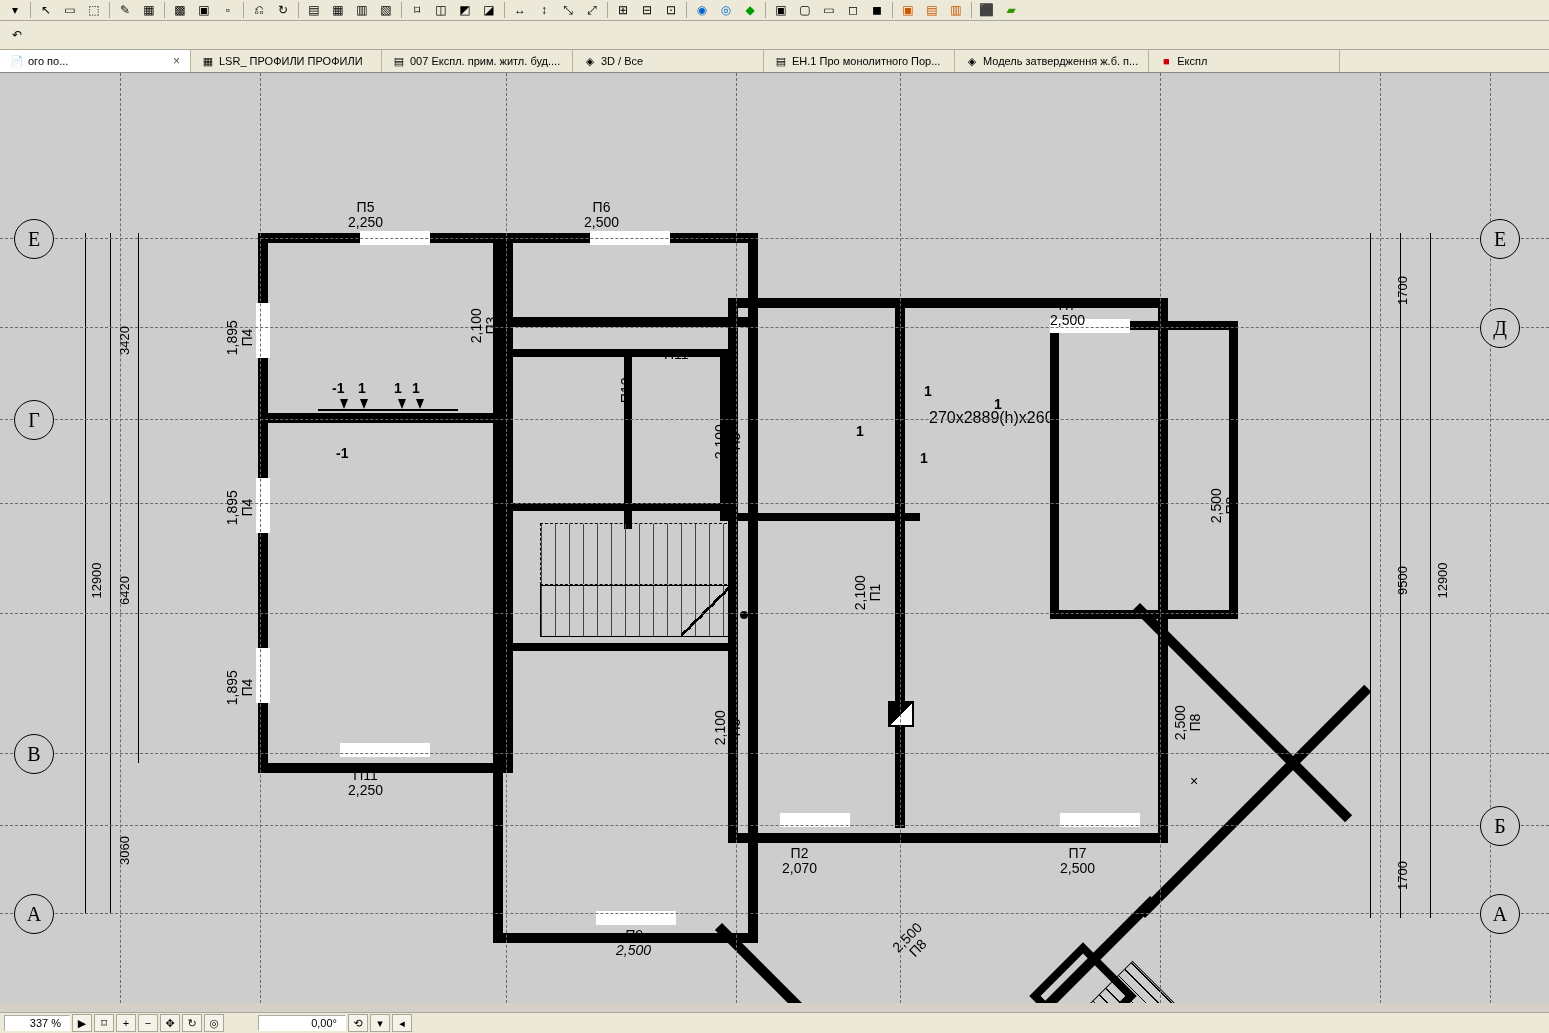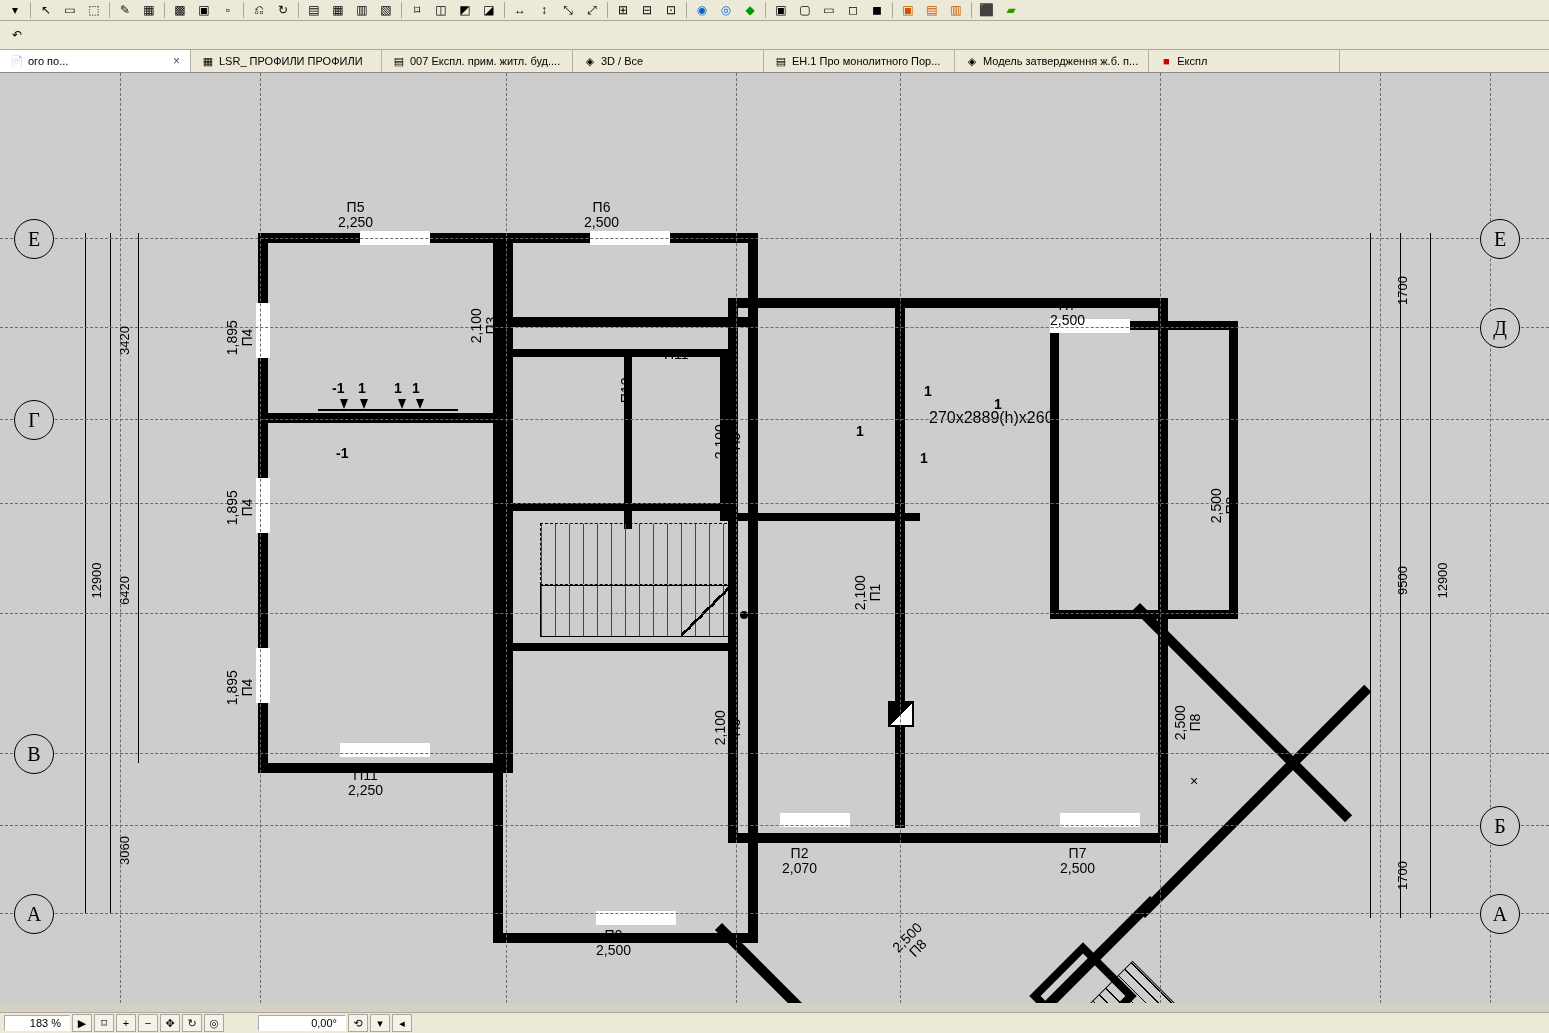--- a/index.html
+++ b/index.html
@@ -317,25 +317,25 @@
     <div class="axismark" style="left: 1480px; top: 733px;">Б</div>
     <div class="axismark" style="left: 1480px; top: 821px;">А</div>
     <div class="dim dimv" style="left: 110px; top: 260px;">3420</div>
     <div class="dim dimv" style="left: 110px; top: 510px;">6420</div>
     <div class="dim dimv" style="left: 110px; top: 770px;">3060</div>
     <div class="dim dimv" style="left: 78px; top: 500px;">12900</div>
     <div class="dim dimv" style="left: 1388px; top: 210px;">1700</div>
     <div class="dim dimv" style="left: 1388px; top: 500px;">9500</div>
     <div class="dim dimv" style="left: 1388px; top: 795px;">1700</div>
     <div class="dim dimv" style="left: 1424px; top: 500px;">12900</div>
-    <div class="lbl" style="left: 338px; top: 127px;">П5<br>2,250</div>
+    <div class="lbl" style="left: 348px; top: 127px;">П5<br>2,250</div>
     <div class="lbl" style="left: 584px; top: 127px;">П6<br>2,500</div>
     <div class="lbl" style="left: 1050px; top: 225px;">П7<br>2,500</div>
     <div class="lbl" style="left: 348px; top: 695px;">П11<br>2,250</div>
-    <div class="lbl" style="left: 596px; top: 855px;">П9<br>2,500</div>
+    <div class="lbl" style="left: 616px; top: 855px; font-style: italic;">П9<br>2,500</div>
     <div class="lbl" style="left: 782px; top: 773px;">П2<br>2,070</div>
     <div class="lbl" style="left: 1060px; top: 773px;">П7<br>2,500</div>
     <div class="lbl lblv" style="left: 222px; top: 250px;">1,895<br>П4</div>
     <div class="lbl lblv" style="left: 222px; top: 420px;">1,895<br>П4</div>
     <div class="lbl lblv" style="left: 222px; top: 600px;">1,895<br>П4</div>
     <div class="lbl lblv" style="left: 466px; top: 238px;">2,100<br>П3</div>
     <div class="lbl lblv" style="left: 614px; top: 310px;">П12</div>
     <div class="lbl lblv" style="left: 710px; top: 354px;">2,100<br>П3</div>
     <div class="lbl lblv" style="left: 850px; top: 505px;">2,100<br>П1</div>
     <div class="lbl lblv" style="left: 710px; top: 640px;">2,100<br>П3</div>
@@ -347,21 +347,21 @@
     <div class="secmark" style="left: 394px; top: 307px;">1</div>
     <div class="secmark" style="left: 412px; top: 307px;">1</div>
     <div class="secmark" style="left: 336px; top: 372px;">-1</div>
     <div class="secmark" style="left: 924px; top: 310px;">1</div>
     <div class="secmark" style="left: 920px; top: 377px;">1</div>
     <div class="secmark" style="left: 856px; top: 350px;">1</div>
     <div class="secmark" style="left: 994px; top: 323px;">1</div>
   </div>
 
 <div class="status">
-  <div class="statcell">183 %</div>
+  <div class="statcell">337 %</div>
   <div class="sbtn">▶</div>
   <div class="sbtn">⌑</div>
   <div class="sbtn">+</div>
   <div class="sbtn">−</div>
   <div class="sbtn">✥</div>
   <div class="sbtn">↻</div>
   <div class="sbtn">◎</div>
   <div style="width:30px"></div>
   <div class="statcell" style="min-width:70px">0,00°</div>
   <div class="sbtn">⟲</div>

